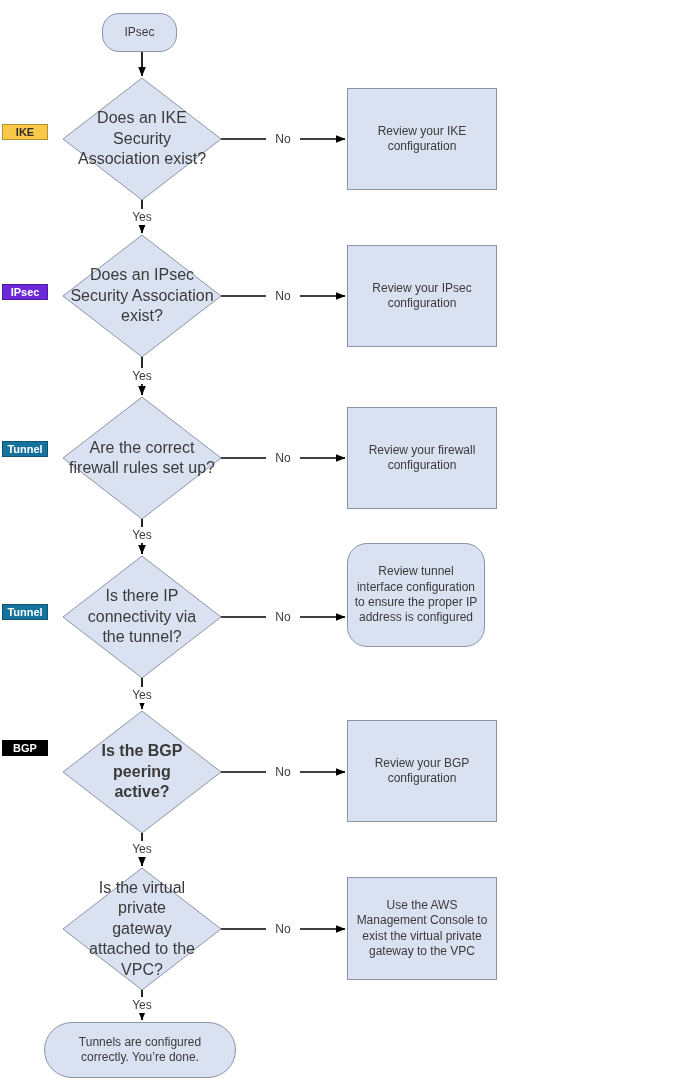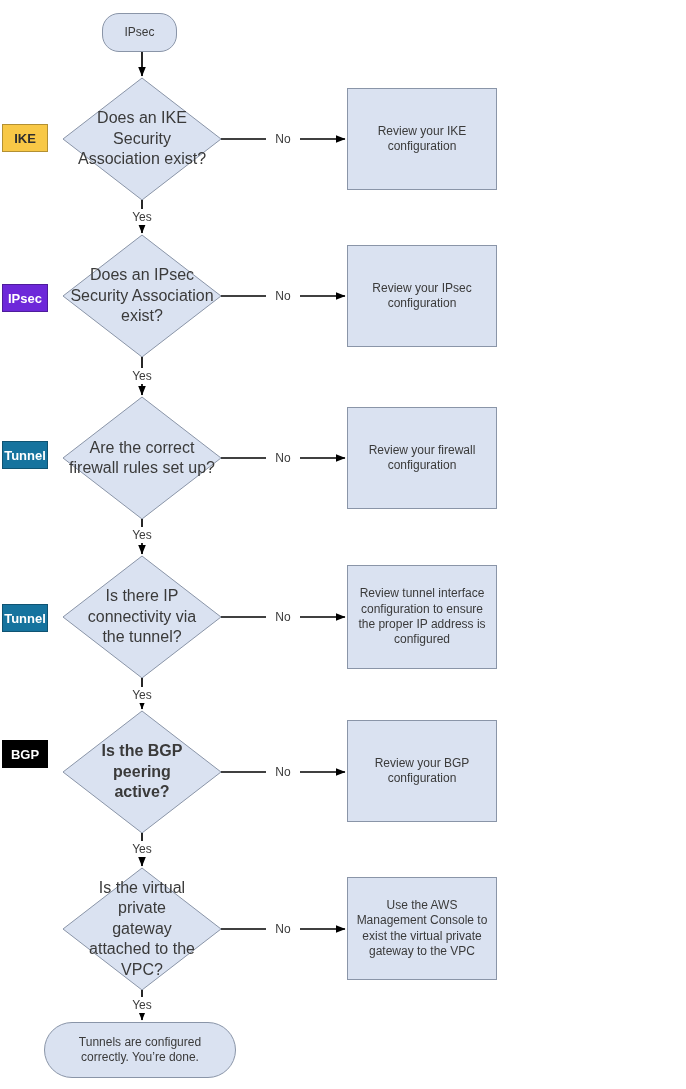--- a/index.html
+++ b/index.html
@@ -54,27 +54,27 @@
     text-align: center;
     font-size: 16px;
     line-height: 1.28;
     color: var(--text, #3a3a3a);
   }
   .action-box { padding: 5px 6px; }
   .tag {
     position: absolute;
     left: 2px;
     width: 46px;
-    height: 28px;
+    height: 16px;
     box-sizing: border-box;
     border: 1px solid rgba(0,0,0,0.28);
     display: flex;
     align-items: center;
     justify-content: center;
-    font-size: 13px;
+    font-size: 11px;
     font-weight: bold;
   }
   .edge-label {
     position: absolute;
     background: var(--background, #ffffff);
     display: flex;
     align-items: center;
     justify-content: center;
     font-size: 12px;
     color: var(--text, #3a3a3a);
@@ -124,21 +124,21 @@
   <div class="diamond-label" style="left:72px;  top:99px;  width:140px; height:80px;">Does an IKE Security Association exist?</div>
   <div class="diamond-label" style="left:69px;  top:256px; width:146px; height:80px;">Does an IPsec Security Association exist?</div>
   <div class="diamond-label" style="left:67px;  top:418px; width:150px; height:80px;">Are the correct firewall rules set up?</div>
   <div class="diamond-label" style="left:77px;  top:577px; width:130px; height:80px;">Is there IP connectivity via the tunnel?</div>
   <div class="diamond-label" style="left:87px;  top:732px; width:110px; height:80px;font-weight:bold;">Is the BGP peering active?</div>
   <div class="diamond-label" style="left:86px;  top:885px; width:112px; height:88px;">Is the virtual private gateway attached to the VPC?</div>
 
   <div class="action-box" style="left:347px; top:88px;  width:150px; height:102px;">Review your IKE configuration</div>
   <div class="action-box" style="left:347px; top:245px; width:150px; height:102px;">Review your IPsec configuration</div>
   <div class="action-box" style="left:347px; top:407px; width:150px; height:102px;">Review your firewall configuration</div>
-  <div class="action-box" style="left:347px; top:565px; width:150px; height:104px;">Review tunnel interface configuration to ensure the proper IP address is configured</div>
+  <div class="action-box" style="left:347px; top:543px; width:138px; height:104px;border-radius:20px;">Review tunnel interface configuration to ensure the proper IP address is configured</div>
   <div class="action-box" style="left:347px; top:720px; width:150px; height:102px;">Review your BGP configuration</div>
   <div class="action-box" style="left:347px; top:877px; width:150px; height:103px;">Use the AWS Management Console to exist the virtual private gateway to the VPC</div>
 
   <div class="tag" style="top: 124px; background-color: rgb(248, 200, 70); color: rgb(47, 47, 47);">IKE</div>
   <div class="tag" style="top: 284px; background-color: #6d28d9; color: rgb(255, 255, 255);">IPsec</div>
   <div class="tag" style="top: 441px; background-color: rgb(22, 115, 158); color: rgb(255, 255, 255);">Tunnel</div>
   <div class="tag" style="top: 604px; background-color: rgb(22, 115, 158); color: rgb(255, 255, 255);">Tunnel</div>
   <div class="tag" style="top: 740px; background-color: #000000; color: rgb(255, 255, 255);">BGP</div>
 
   <div class="edge-label yes-label" style="top:209px;">Yes</div>

